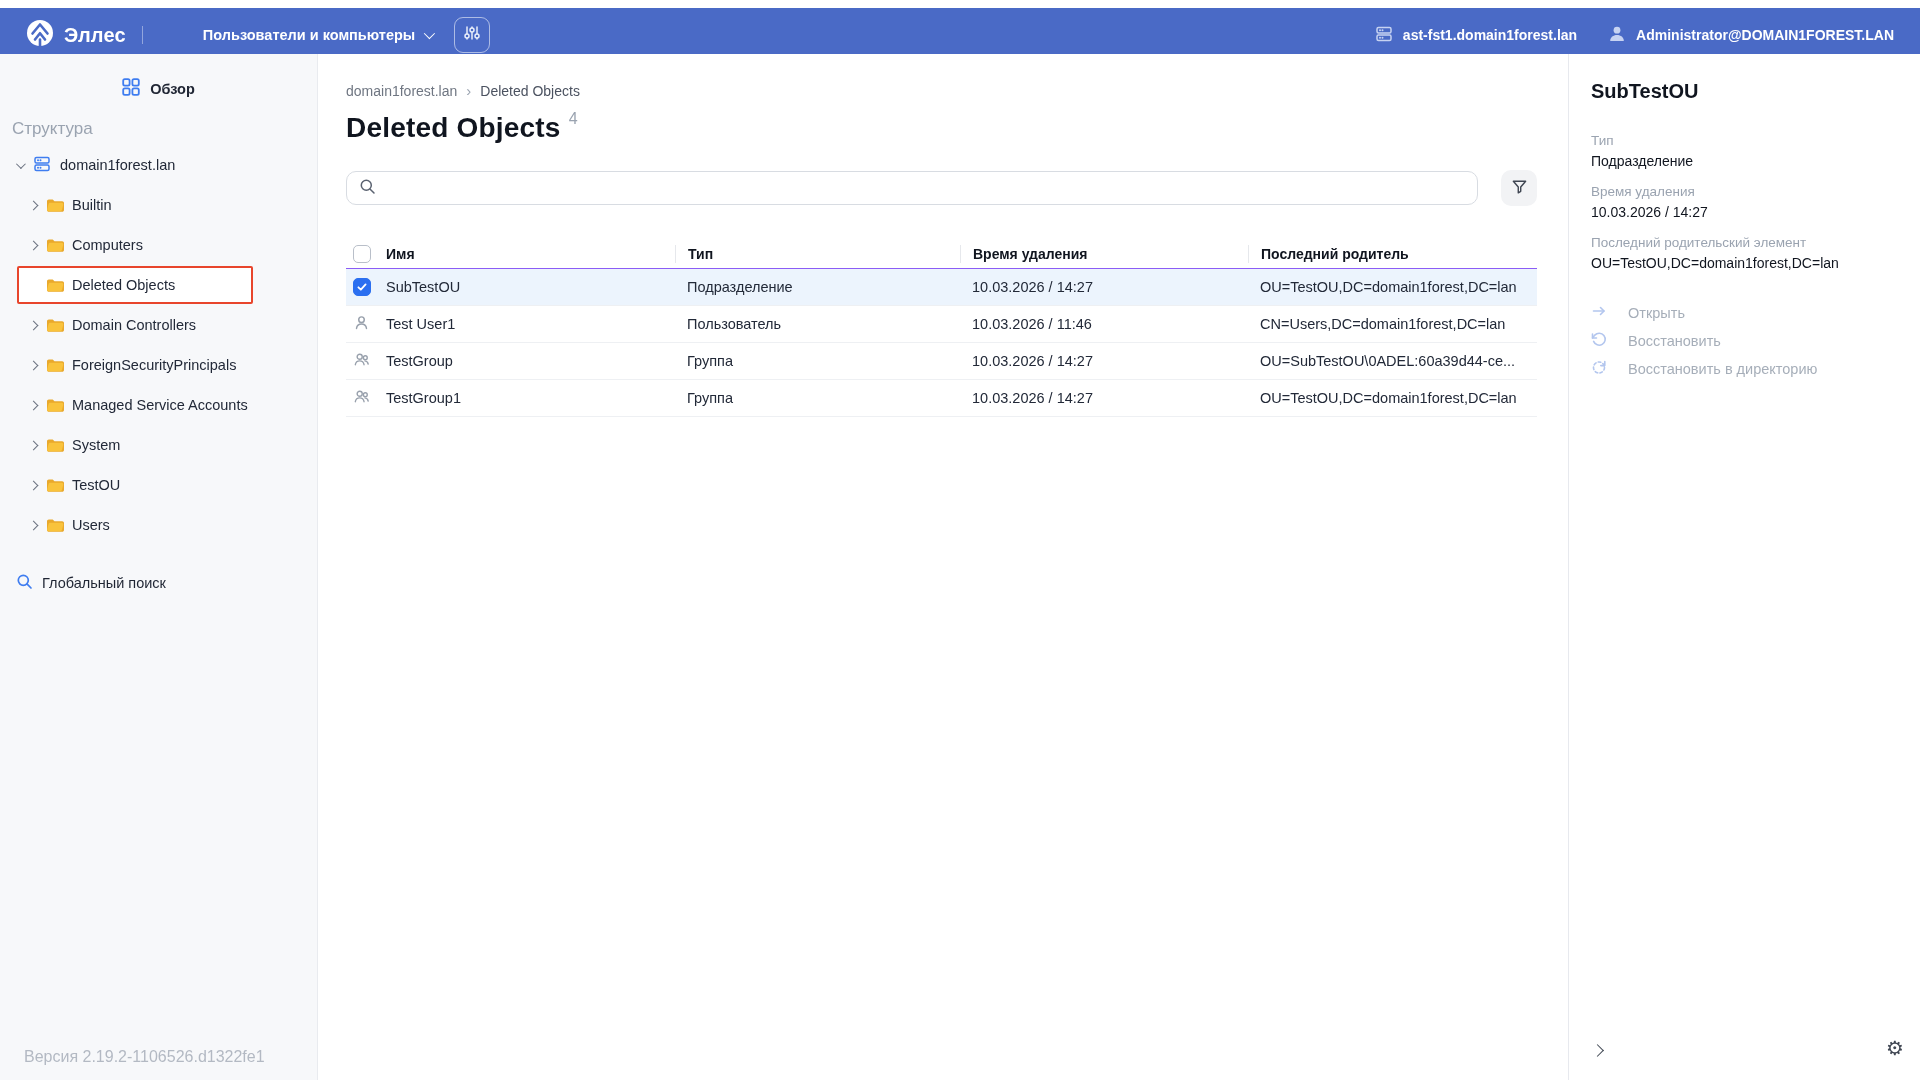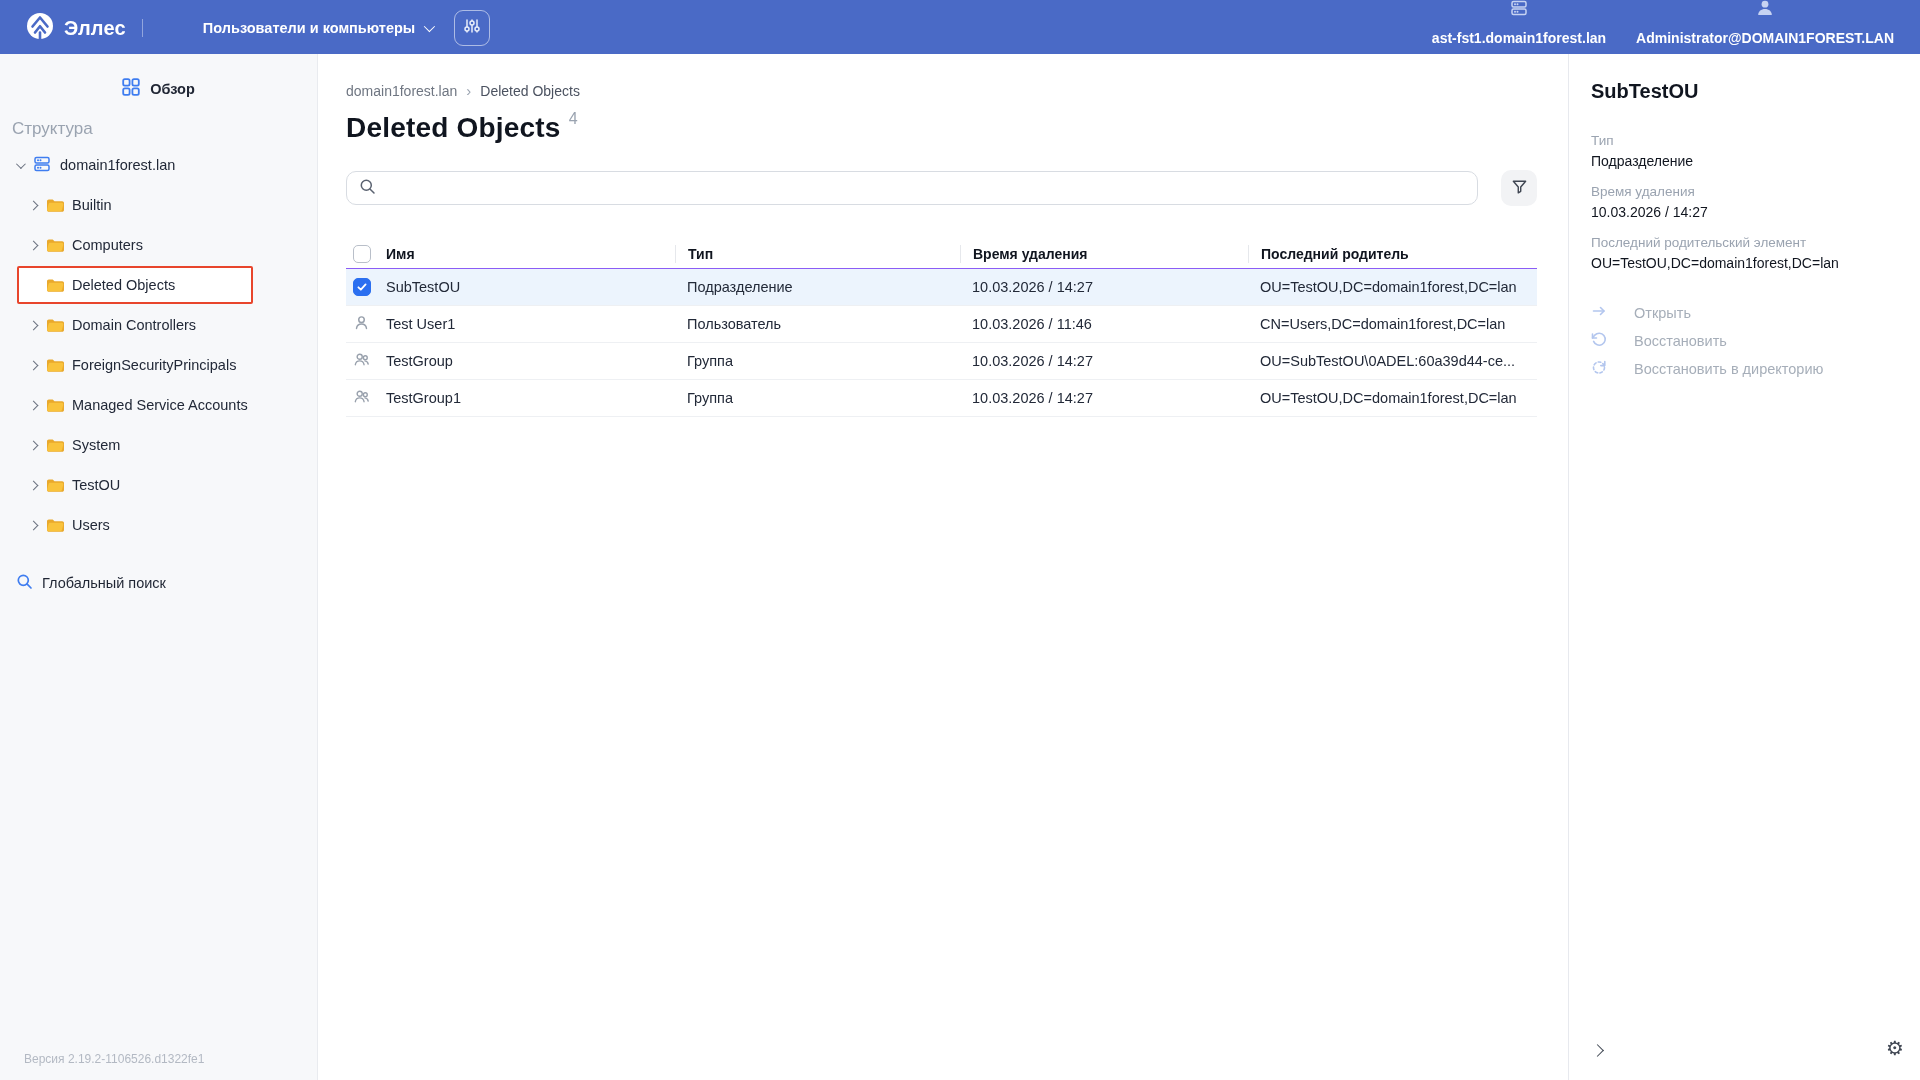--- a/index.html
+++ b/index.html
@@ -1,46 +1,46 @@
 <!DOCTYPE html>
 <html><head>
 <meta charset="utf-8">
 <style>
   * { margin:0; padding:0; box-sizing:border-box; }
   html,body { width:1920px; height:1080px; background:#fff; font-family:"Liberation Sans", sans-serif; }
   .app { position:relative; width:1920px; height:1080px; overflow:hidden; background:#fff; }
 
   
-  .topbar { position:absolute; left:0; top:0; width:1920px; height:54px; background:#4a6ac6; display:flex; align-items:flex-end; padding:8px 26px; color:#fff; }
+  .topbar { position:absolute; left:0; top:8px; width:1920px; height:54px; background:#4a6ac6; display:flex; align-items:center; padding:0 26px; color:#fff; }
   .tb-left { display:flex; align-items:center; gap:16px; }
   .brand { display:flex; align-items:center; gap:10px; }
   .brand-name { font-size:20px; font-weight:700; letter-spacing:.2px; }
   .tb-divider { width:1px; height:18px; background:rgba(255,255,255,.4); }
   .tb-nav { display:flex; align-items:center; gap:9px; font-size:14.5px; font-weight:600; cursor:pointer;margin-left:44px; }
   .chev { display:inline-block; width:8px; height:8px; border-right:1.6px solid currentColor; border-bottom:1.6px solid currentColor; }
   .chev.down { transform:rotate(45deg) translateY(-2px); }
   .chev.right { transform:rotate(-45deg); }
   .sliders-btn { width:36px; height:36px; border:1px solid rgba(255,255,255,.55); border-radius:9px; display:flex; align-items:center; justify-content:center; margin-left:6px; cursor:pointer; }
   .tb-right { margin-left:auto; display:flex; align-items:center; gap:30px; }
-  .tb-chip { display:flex; align-items:center; gap:9px; font-size:14px; font-weight:600;flex-direction:column; }
+  .tb-chip { display:flex; align-items:center; gap:9px; font-size:14px; font-weight:600; }
 
   
   .sidebar { position:absolute; left:0; top:54px; width:318px; height:1026px; background:#f7f8fa; border-right:1px solid #e9ebef; }
   .overview { display:flex; align-items:center; gap:10px; margin:24px 16px 0 16px; font-size:14.5px; font-weight:600; color:#1f2533; cursor:pointer;justify-content:center; }
   .section-label { margin:20px 16px 6px 12px; font-size:17px; color:#9aa3b0; }
   .tree { padding-left:16px; }
   .tree-row { display:flex; align-items:center; height:40px; font-size:14.5px; color:#222938; cursor:pointer; }
   .tree-row .chev { color:#6b7280; width:7px; height:7px; }
   .tree-root .chev { margin-right:9px; }
   .tree-item { padding-left:14px; }
   .tree-item .chev { margin-right:9px; }
   .tree-item .lbl, .tree-root .lbl { margin-left:8px; }
   .tree-item.highlighted { border:2px solid #e8452c; background:#fff; border-radius:2px; width:236px; margin-left:1px; padding-left:27px; height:38px; margin-top:1px; margin-bottom:1px; }
   .global-search { display:flex; align-items:center; gap:9px; margin:28px 16px 0 16px; font-size:14.5px; color:#1f2533; cursor:pointer; }
-  .version { position:absolute; left:24px; bottom:14px; font-size:12px; color:#b3b9c3; }
+  .version { position:absolute; left:24px; bottom:14px; font-size:16px; color:#b3b9c3; }
 
   
   .main { position:absolute; left:318px; top:54px; width:1250px; height:1026px; background:#fff; padding:28px 31px 0 28px; }
   .breadcrumb { display:flex; align-items:center; gap:9px; font-size:14px; }
   .crumb-1 { color:#6f7682; }
   .crumb-sep { color:#9aa3b0; font-size:15px; }
   .crumb-2 { color:#4b5260; }
   .page-title-row { margin-top:13px; display:flex; align-items:flex-start; gap:8px; }
   .page-title { font-size:28px; font-weight:700; color:#10151f; letter-spacing:.2px; }
   .page-count { font-size:16px; color:#9aa3b0; margin-top:-2px; }
@@ -69,21 +69,21 @@
   .trow.ic-group .icon-group { display:block; }
 
   
   .panel { position:absolute; right:0; top:54px; width:352px; height:1026px; background:#fff; border-left:1px solid #e7e9ee; padding:26px 22px; }
   .panel-title { font-size:20px; font-weight:700; color:#10151f; }
   .fields { margin-top:30px; }
   .field { margin-bottom:15px; }
   .field .f-label { font-size:13.5px; color:#9aa3b0; margin-bottom:5px; }
   .field .f-value { font-size:14px; color:#10151f; }
   .actions { margin-top:32px; display:flex; flex-direction:column; gap:9px; }
-  .action { display:flex; align-items:center; gap:27px; font-size:14.5px; color:#a6aeb9; cursor:default; }
+  .action { display:flex; align-items:center; gap:21px; font-size:14.5px; color:#a6aeb9; cursor:default; }
   .panel-footer { position:absolute; left:0; right:0; bottom:12px; height:32px; }
   .collapse-btn { position:absolute; left:18px; top:4px; width:20px; height:20px; display:flex; align-items:center; justify-content:center; cursor:pointer; }
   .collapse-btn .chev { width:9px; height:9px; color:#3f4652; }
   .gear { position:absolute; right:16px; top:0px; font-size:20px; color:#3f4652; font-family:"DejaVu Sans", sans-serif; cursor:pointer; }
 </style>
 </head>
 <body>
 
 <div class="app">
 

